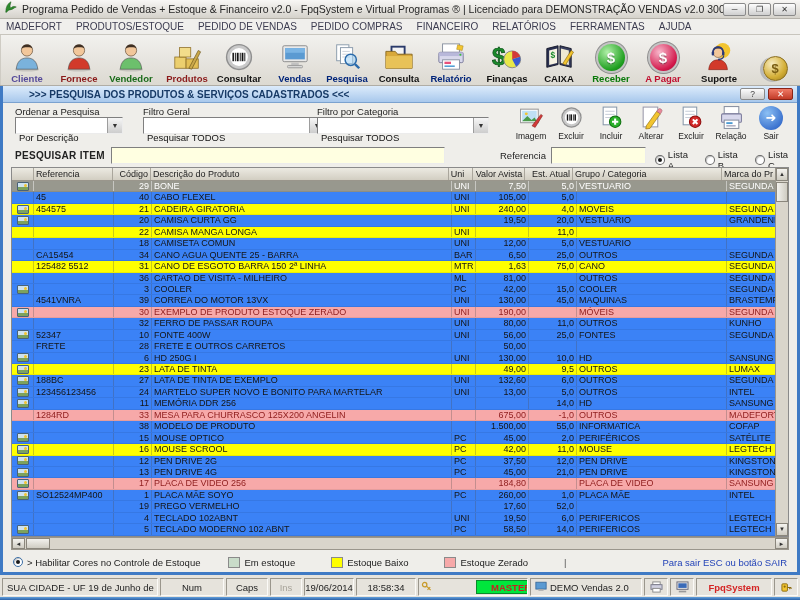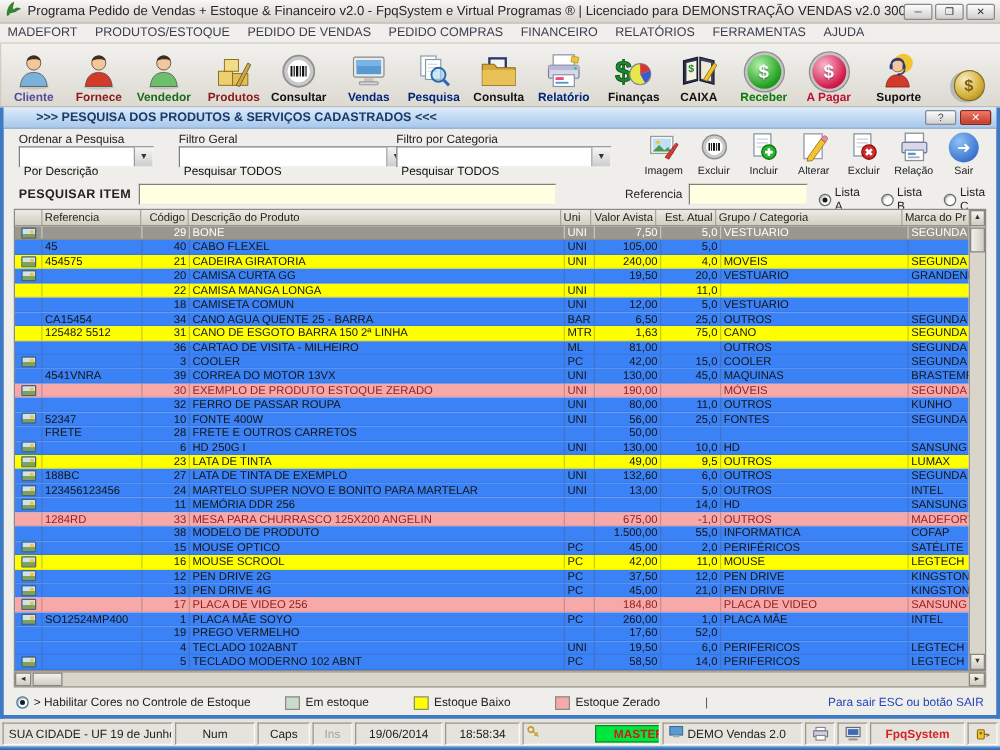--- a/index.html
+++ b/index.html
@@ -921,21 +921,21 @@
         </span>
       <span class="exit-hint">Para sair ESC ou botão SAIR</span>
     </div>
   </div>
 
   <div class="statusbar">
     <span class="sb-panel sb-loc">SUA CIDADE - UF 19 de Junho de 2014 - Quinta-feira</span>
     <span class="sb-panel sb-c" style="width:64px;">Num</span>
     <span class="sb-panel sb-c" style="width:42px;">Caps</span>
     <span class="sb-panel sb-c sb-ins" style="width:32px;">Ins</span>
-    <span class="sb-panel sb-c" style="width:70px;">19/06/2014</span>
+    <span class="sb-panel sb-c" style="width:50px;">19/06/2014</span>
     <span class="sb-panel sb-c" style="width:60px;">18:58:34</span>
     <span class="sb-panel sb-master" style="width:110px;gap:44px;">
       <span><svg width="11" height="11" viewBox="0 0 12 12">
             <circle cx="4" cy="4" r="2.4" fill="none" stroke="#c89a2a" stroke-width="1.4"></circle>
             <path d="M6 5.5 L10.5 10 M8.6 8.1 l1.5-1.5 M7.1 9.6 l1.2-1.2" stroke="#c89a2a" stroke-width="1.2" fill="none"></path>
           </svg></span>
       <span class="master-box">MASTER</span>
     </span>
     <span class="sb-panel" style="width:112px;gap:3px;">
       <span><svg width="12" height="11" viewBox="0 0 14 12">

